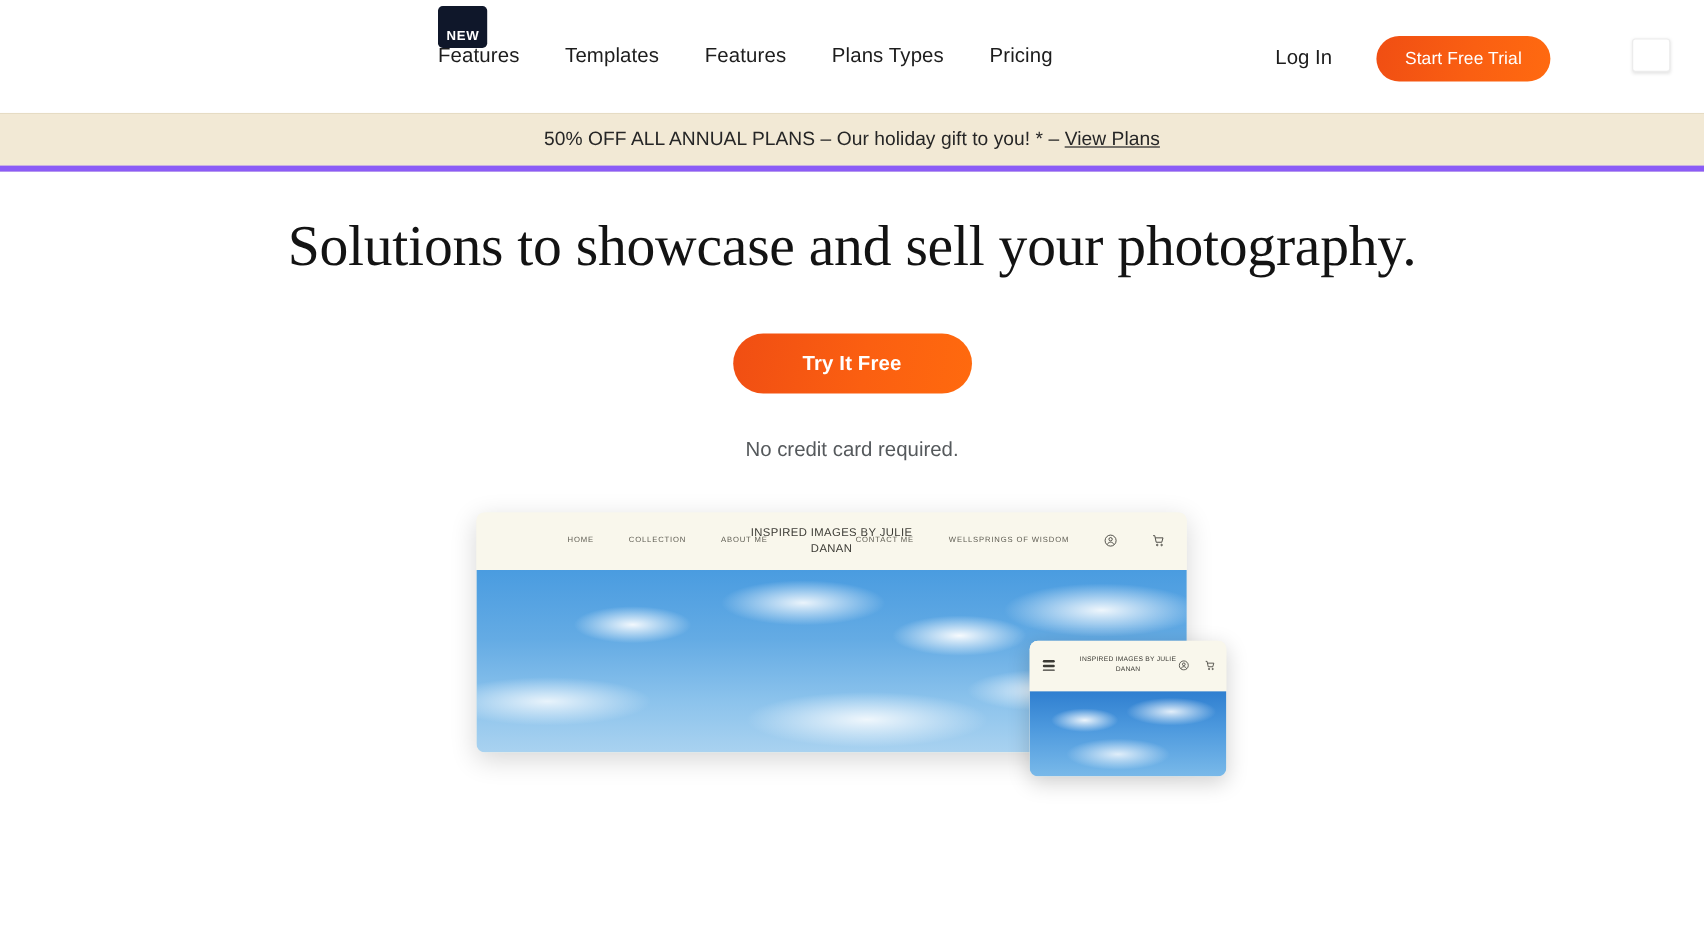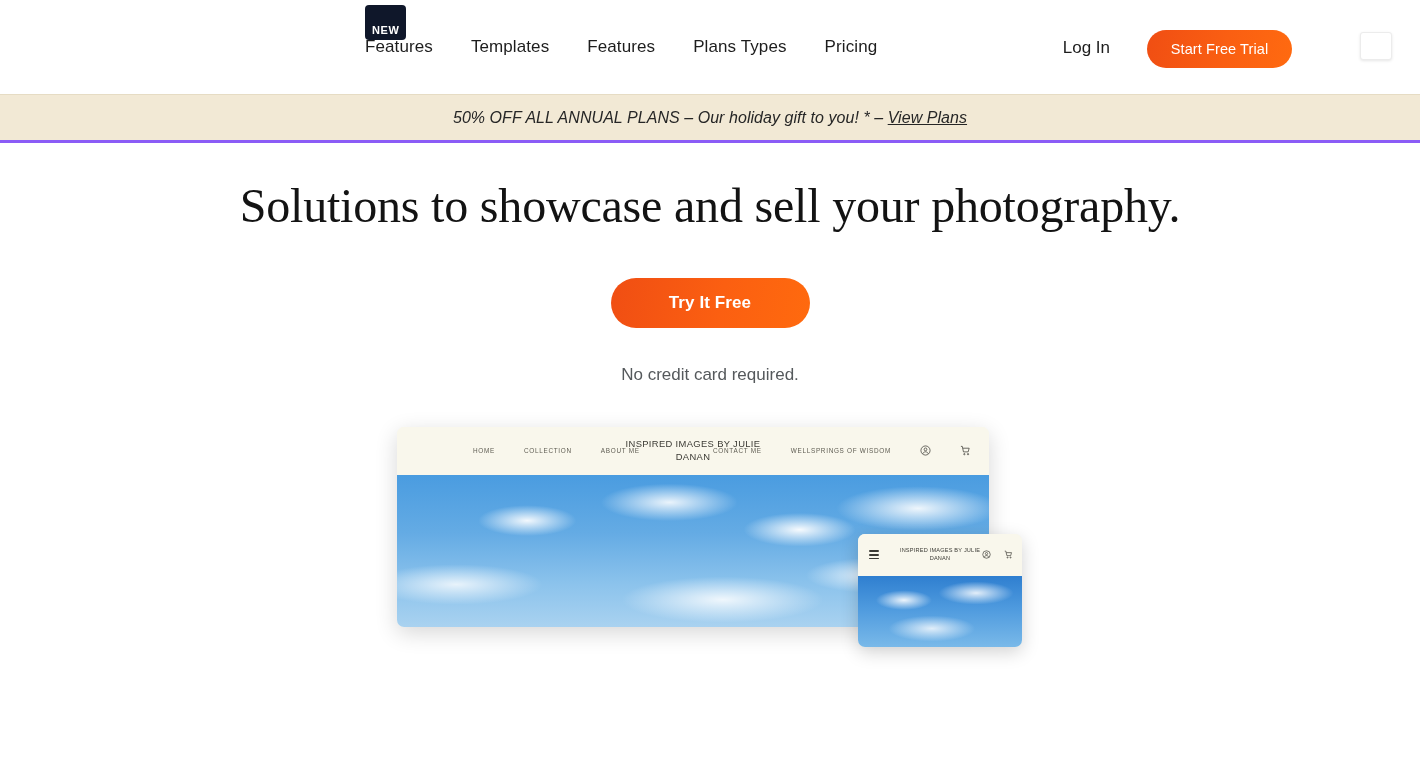--- a/index.html
+++ b/index.html
@@ -76,22 +76,21 @@
     box-shadow:0 1px 3px rgba(0,0,0,.10);
     cursor:pointer;
   }
 
   
   .promo {
     width:100%; height:49px;
     background:#f2e9d5;
     display:flex; align-items:center; justify-content:center;
     border-top:1px solid #e6dcc4;
-    border-bottom:3px solid #8b5cf6;
-    font-style:italic;
+    border-bottom:5px solid #8b5cf6;
   }
   .promo-text {
     font-size:16px; color:#262626; letter-spacing:.05px;
   }
   .promo-link {
     color:#262626; text-decoration:underline; cursor:pointer;
   }
 
   
   .hero { position:relative; width:100%; padding-top:38px; text-align:center; }

